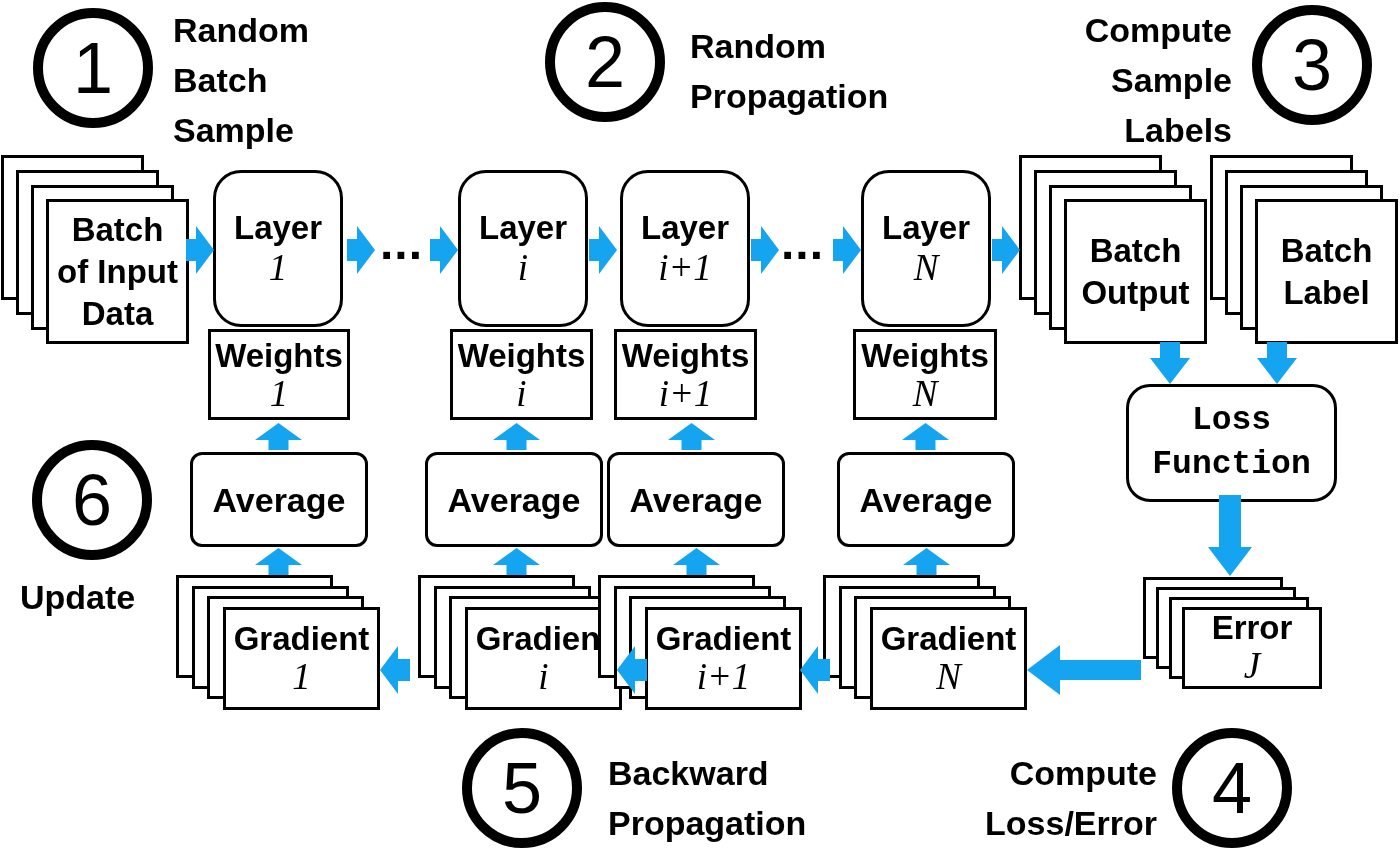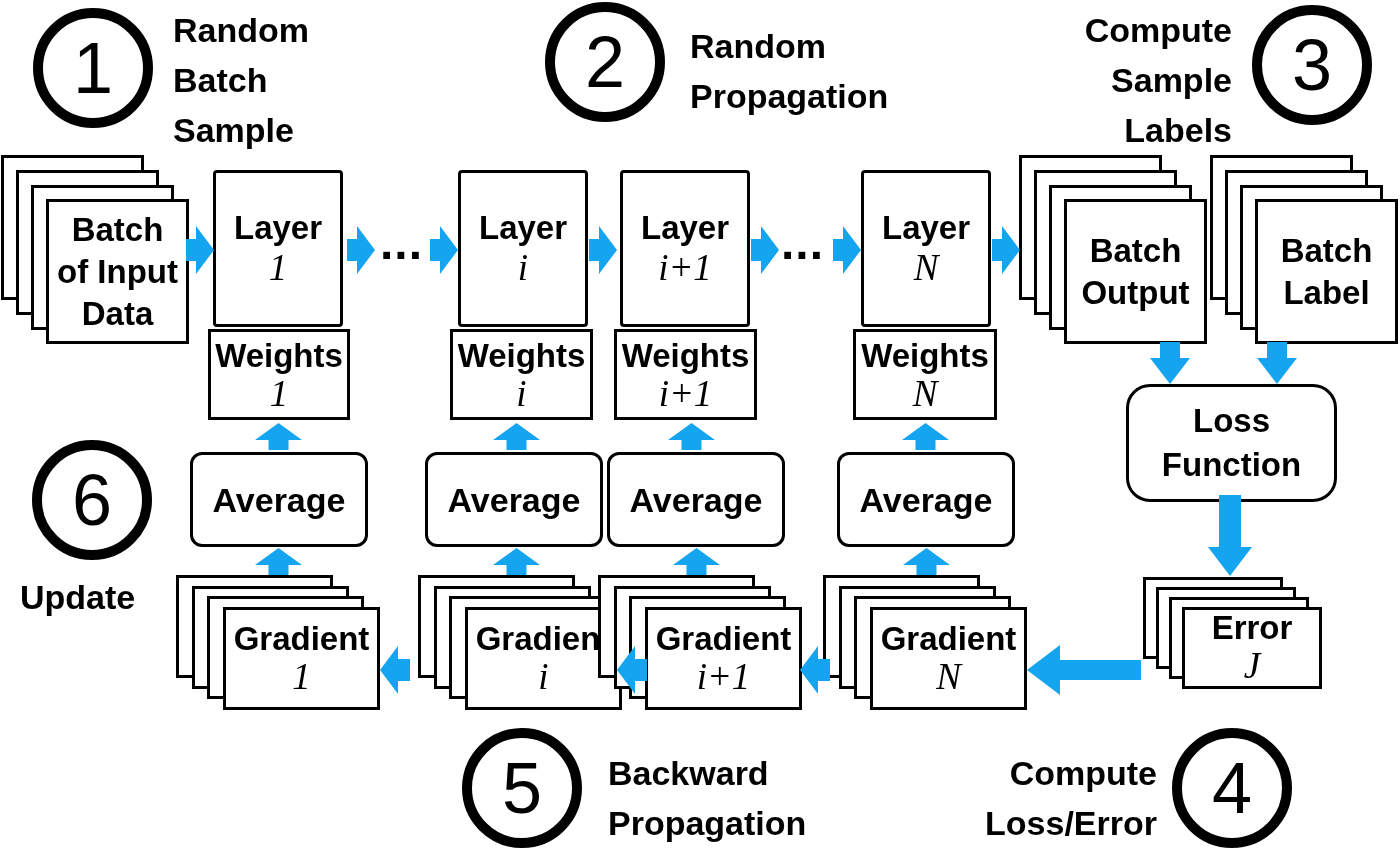--- a/index.html
+++ b/index.html
@@ -9,21 +9,21 @@
 
   
   .circle{position:absolute;width:120px;height:120px;border:10px solid var(--ink);border-radius:50%;
           box-sizing:border-box;display:flex;align-items:center;justify-content:center;background:var(--paper);}
   .circle span{font-size:72px;font-weight:400;line-height:1;}
   .step-label{position:absolute;font-size:34px;font-weight:bold;line-height:50px;white-space:pre-line;}
 
   
   .box{position:absolute;background:var(--paper);border:3px solid var(--ink);box-sizing:border-box;
        display:flex;flex-direction:column;align-items:center;justify-content:center;text-align:center;}
-  .round{border-radius:4px;}
+  .round{border-radius:28px;}
   .round-sm{border-radius:12px;}
   .title{font-weight:bold;font-size:33px;line-height:38px;white-space:pre-line;}
   .sub{font-family:"Liberation Serif","DejaVu Serif",serif;font-style:italic;font-size:37px;line-height:42px;}
 
   
   .stack{position:absolute;}
   .page{position:absolute;background:var(--paper);border:3px solid var(--ink);box-sizing:border-box;}
   .portrait .page{width:143px;height:145px;}
   .portrait .p0{left:0;top:0}.portrait .p1{left:15px;top:15px}.portrait .p2{left:30px;top:30px}.portrait .p3{left:45px;top:44px}
   .landscape .page{width:157px;height:103px;}
@@ -152,21 +152,21 @@
   <div class="box round-sm" style="left:425px;top:452px;width:178px;height:95px;">
     <div class="title" style="font-size:34px;">Average</div>
   </div>
   <div class="box round-sm" style="left:607px;top:452px;width:178px;height:95px;">
     <div class="title" style="font-size:34px;">Average</div>
   </div>
   <div class="box round-sm" style="left:837px;top:452px;width:178px;height:95px;">
     <div class="title" style="font-size:34px;">Average</div>
   </div>
 
-  <div class="box round-sm" style="left:1126px;top:384px;width:211px;height:118px;border-radius:24px;">
+  <div class="box round-sm" style="left:1126px;top:384px;width:211px;height:118px;border-radius:24px;font-family:Liberation Mono, monospace;">
     <div class="title" style="line-height:44px;">Loss
 Function</div>
   </div>
 
   <div class="stack landscape" style="left:176px;top:575px;">
     <div class="page p0"></div>
     <div class="page p1"></div>
     <div class="page p2"></div>
     <div class="page p3 front">
       <div class="g-title">Gradient</div>

